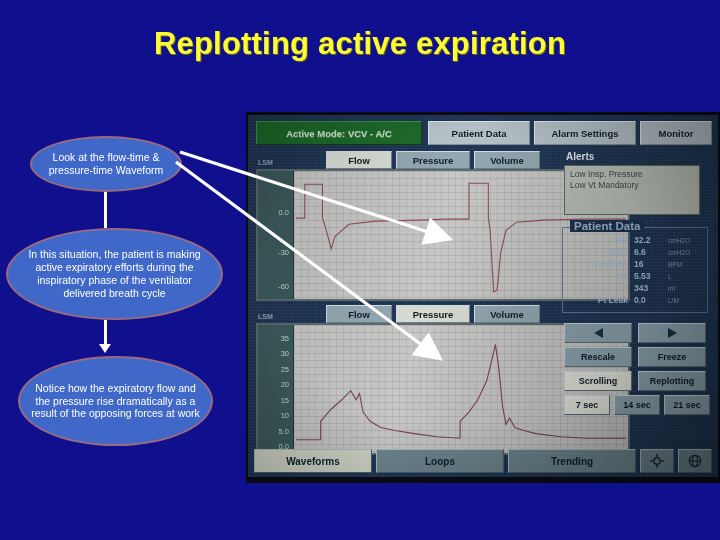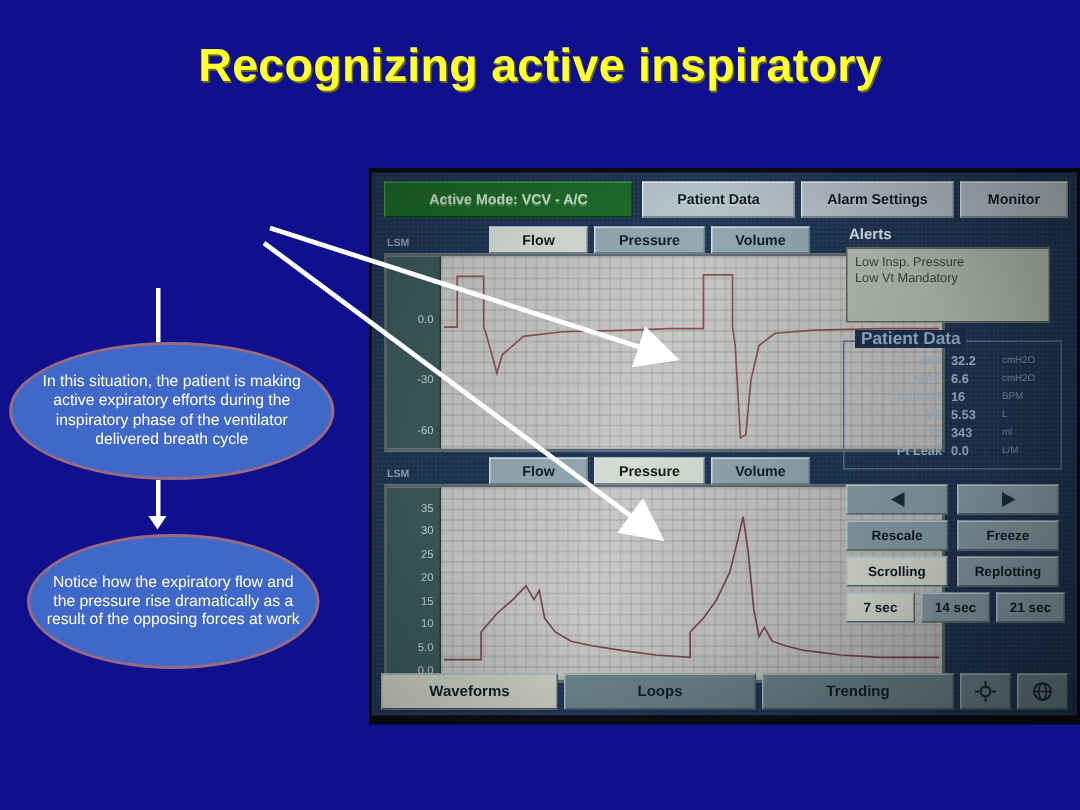--- a/index.html
+++ b/index.html
@@ -286,22 +286,25 @@
   #b-loops { left: 128px; width: 128px; }
   #b-trend { left: 260px; width: 128px; }
   #b-icon1 { left: 392px; width: 34px; }
   #b-icon2 { left: 430px; width: 34px; }
 </style>
 </head>
 <body>
 
 <div id="slide">
 
-  <div id="title">Recognizing active inspiratory</div>
-
+  <div id="title">Replotting active expiration</div>
+
+  <div class="bubble" id="bubble-1">
+    <span>Look at the flow-time &amp; pressure-time Waveform</span>
+  </div>
   <div class="bubble" id="bubble-3">
     <span>Notice how the expiratory flow and the pressure rise dramatically as a result of the opposing forces at work</span>
   </div>
   <div class="bubble" id="bubble-2">
     <span>In this situation, the patient is making active expiratory efforts during the inspiratory phase of the ventilator delivered breath cycle</span>
   </div>
 
   <div class="connector" id="conn-1-2"></div>
   <div class="connector" id="conn-2-3"></div>
   <div id="conn-2-3-head"></div>

